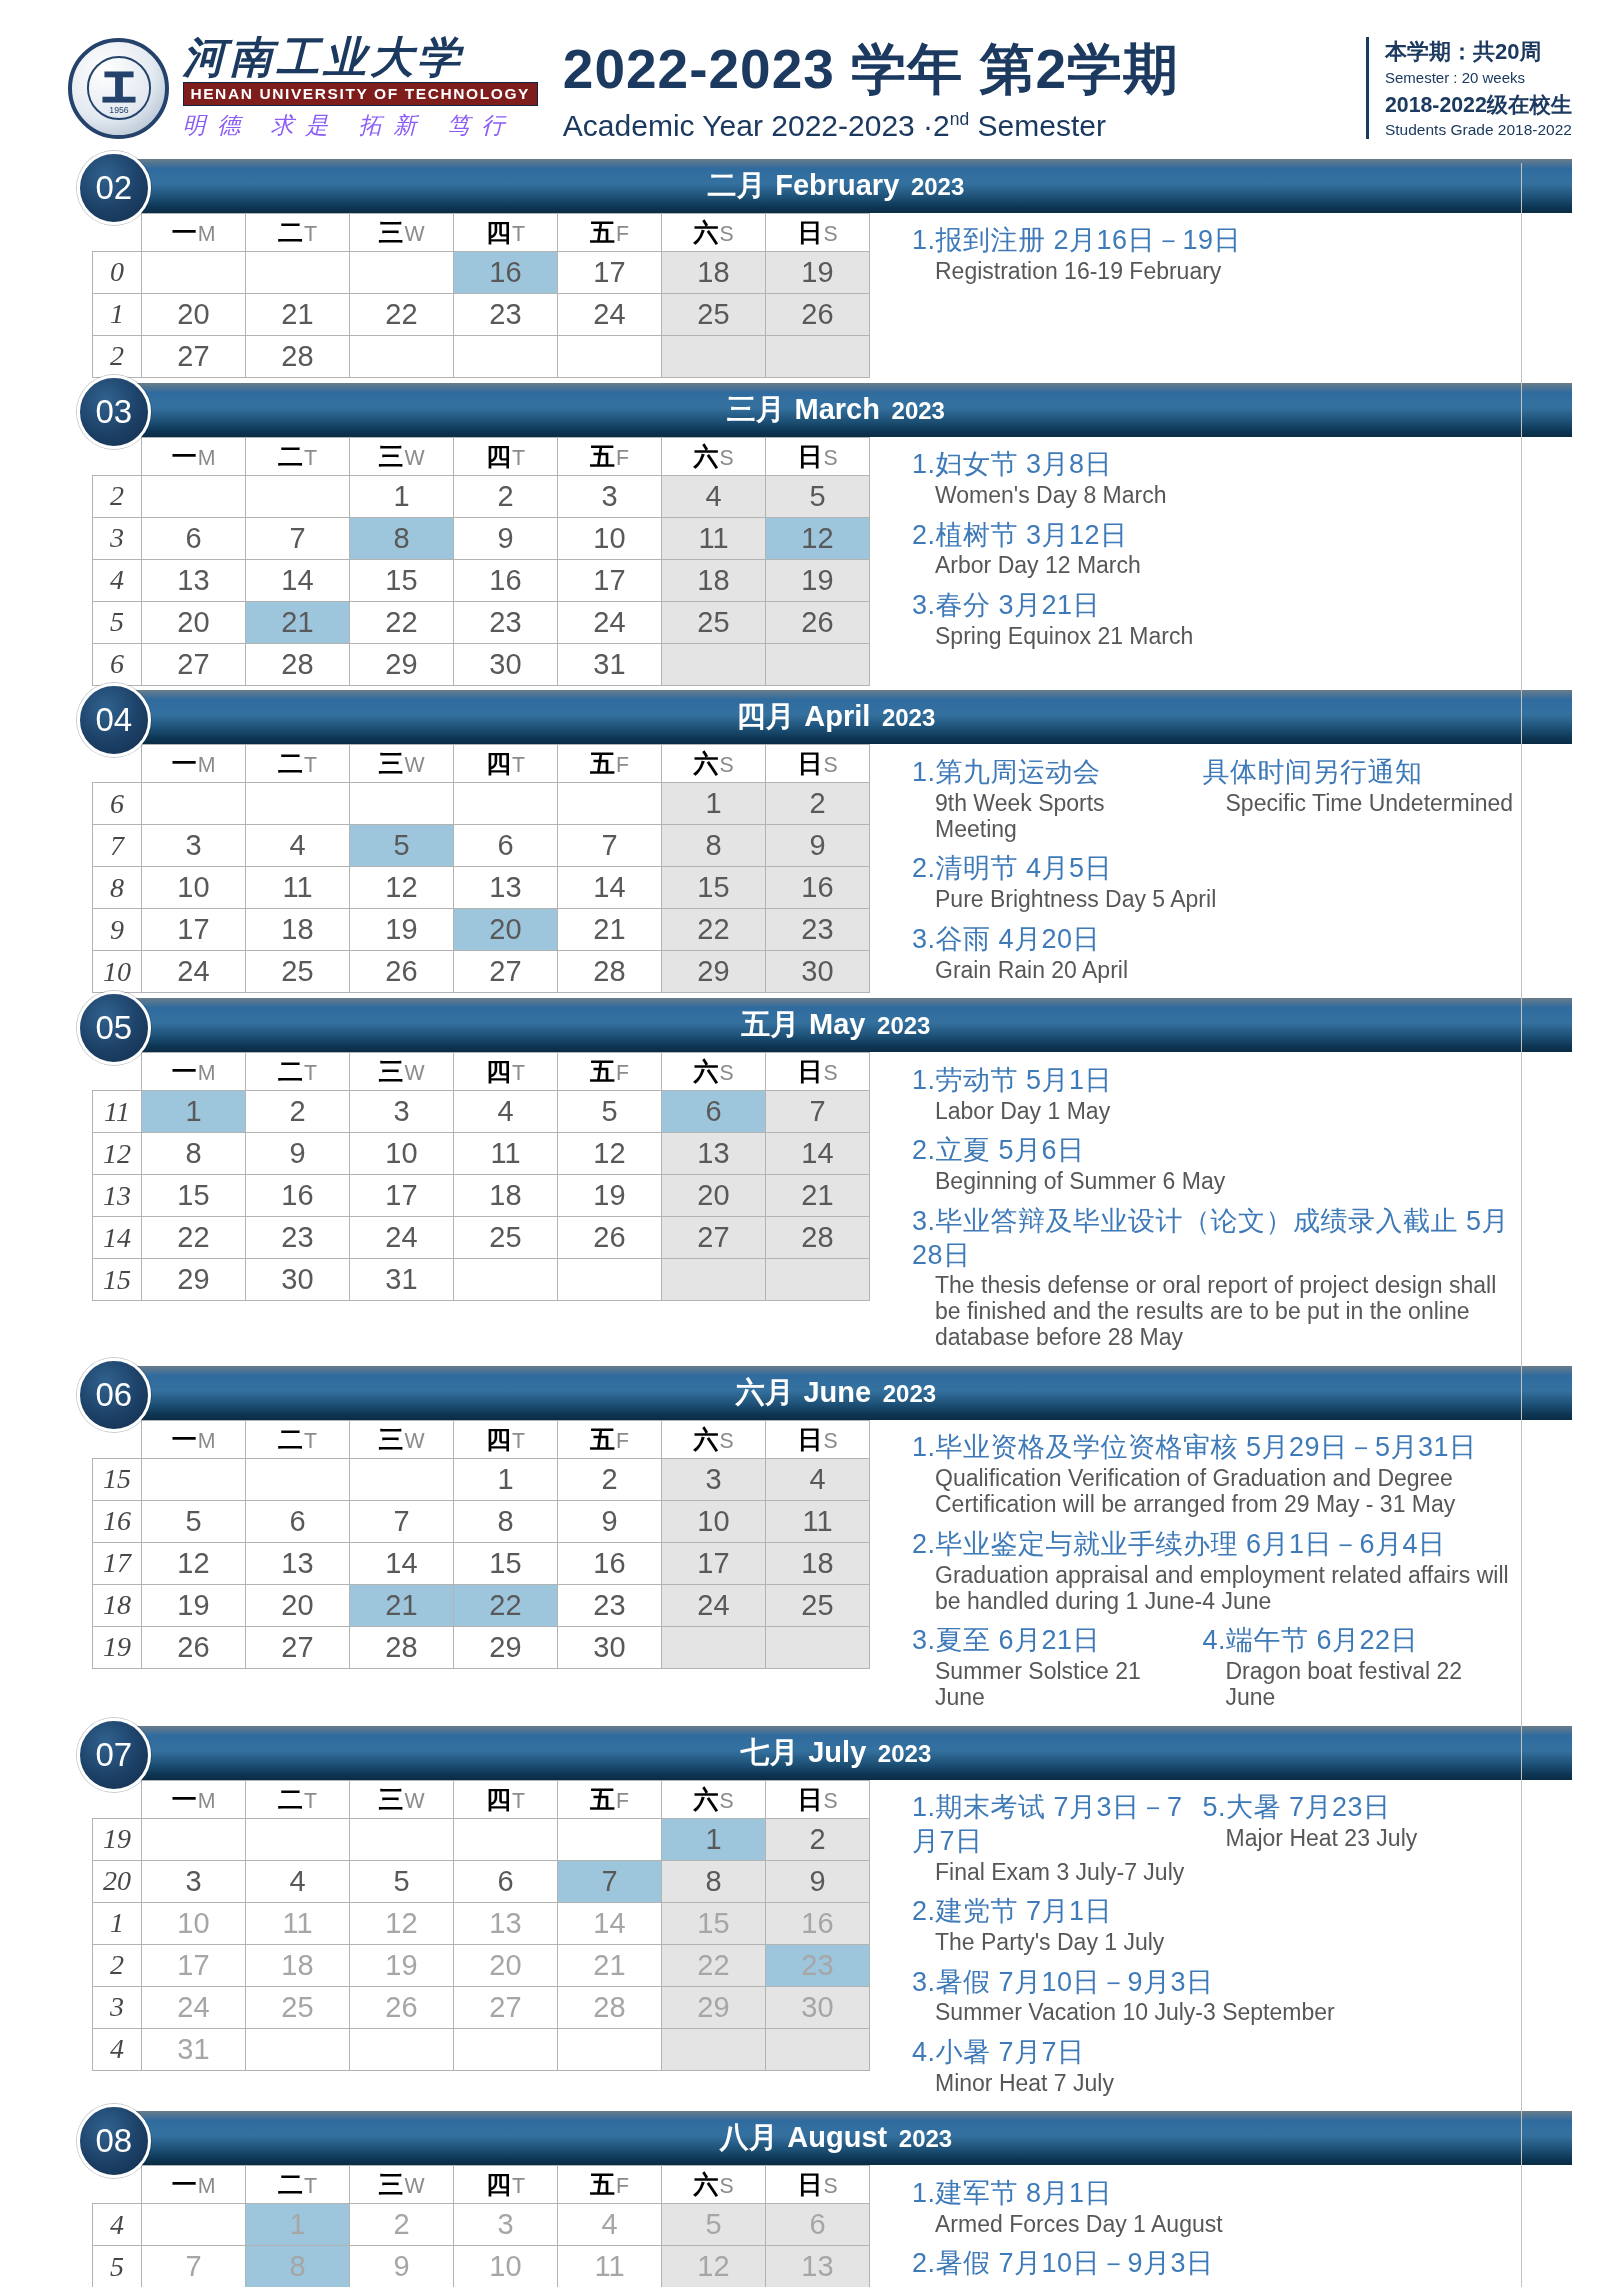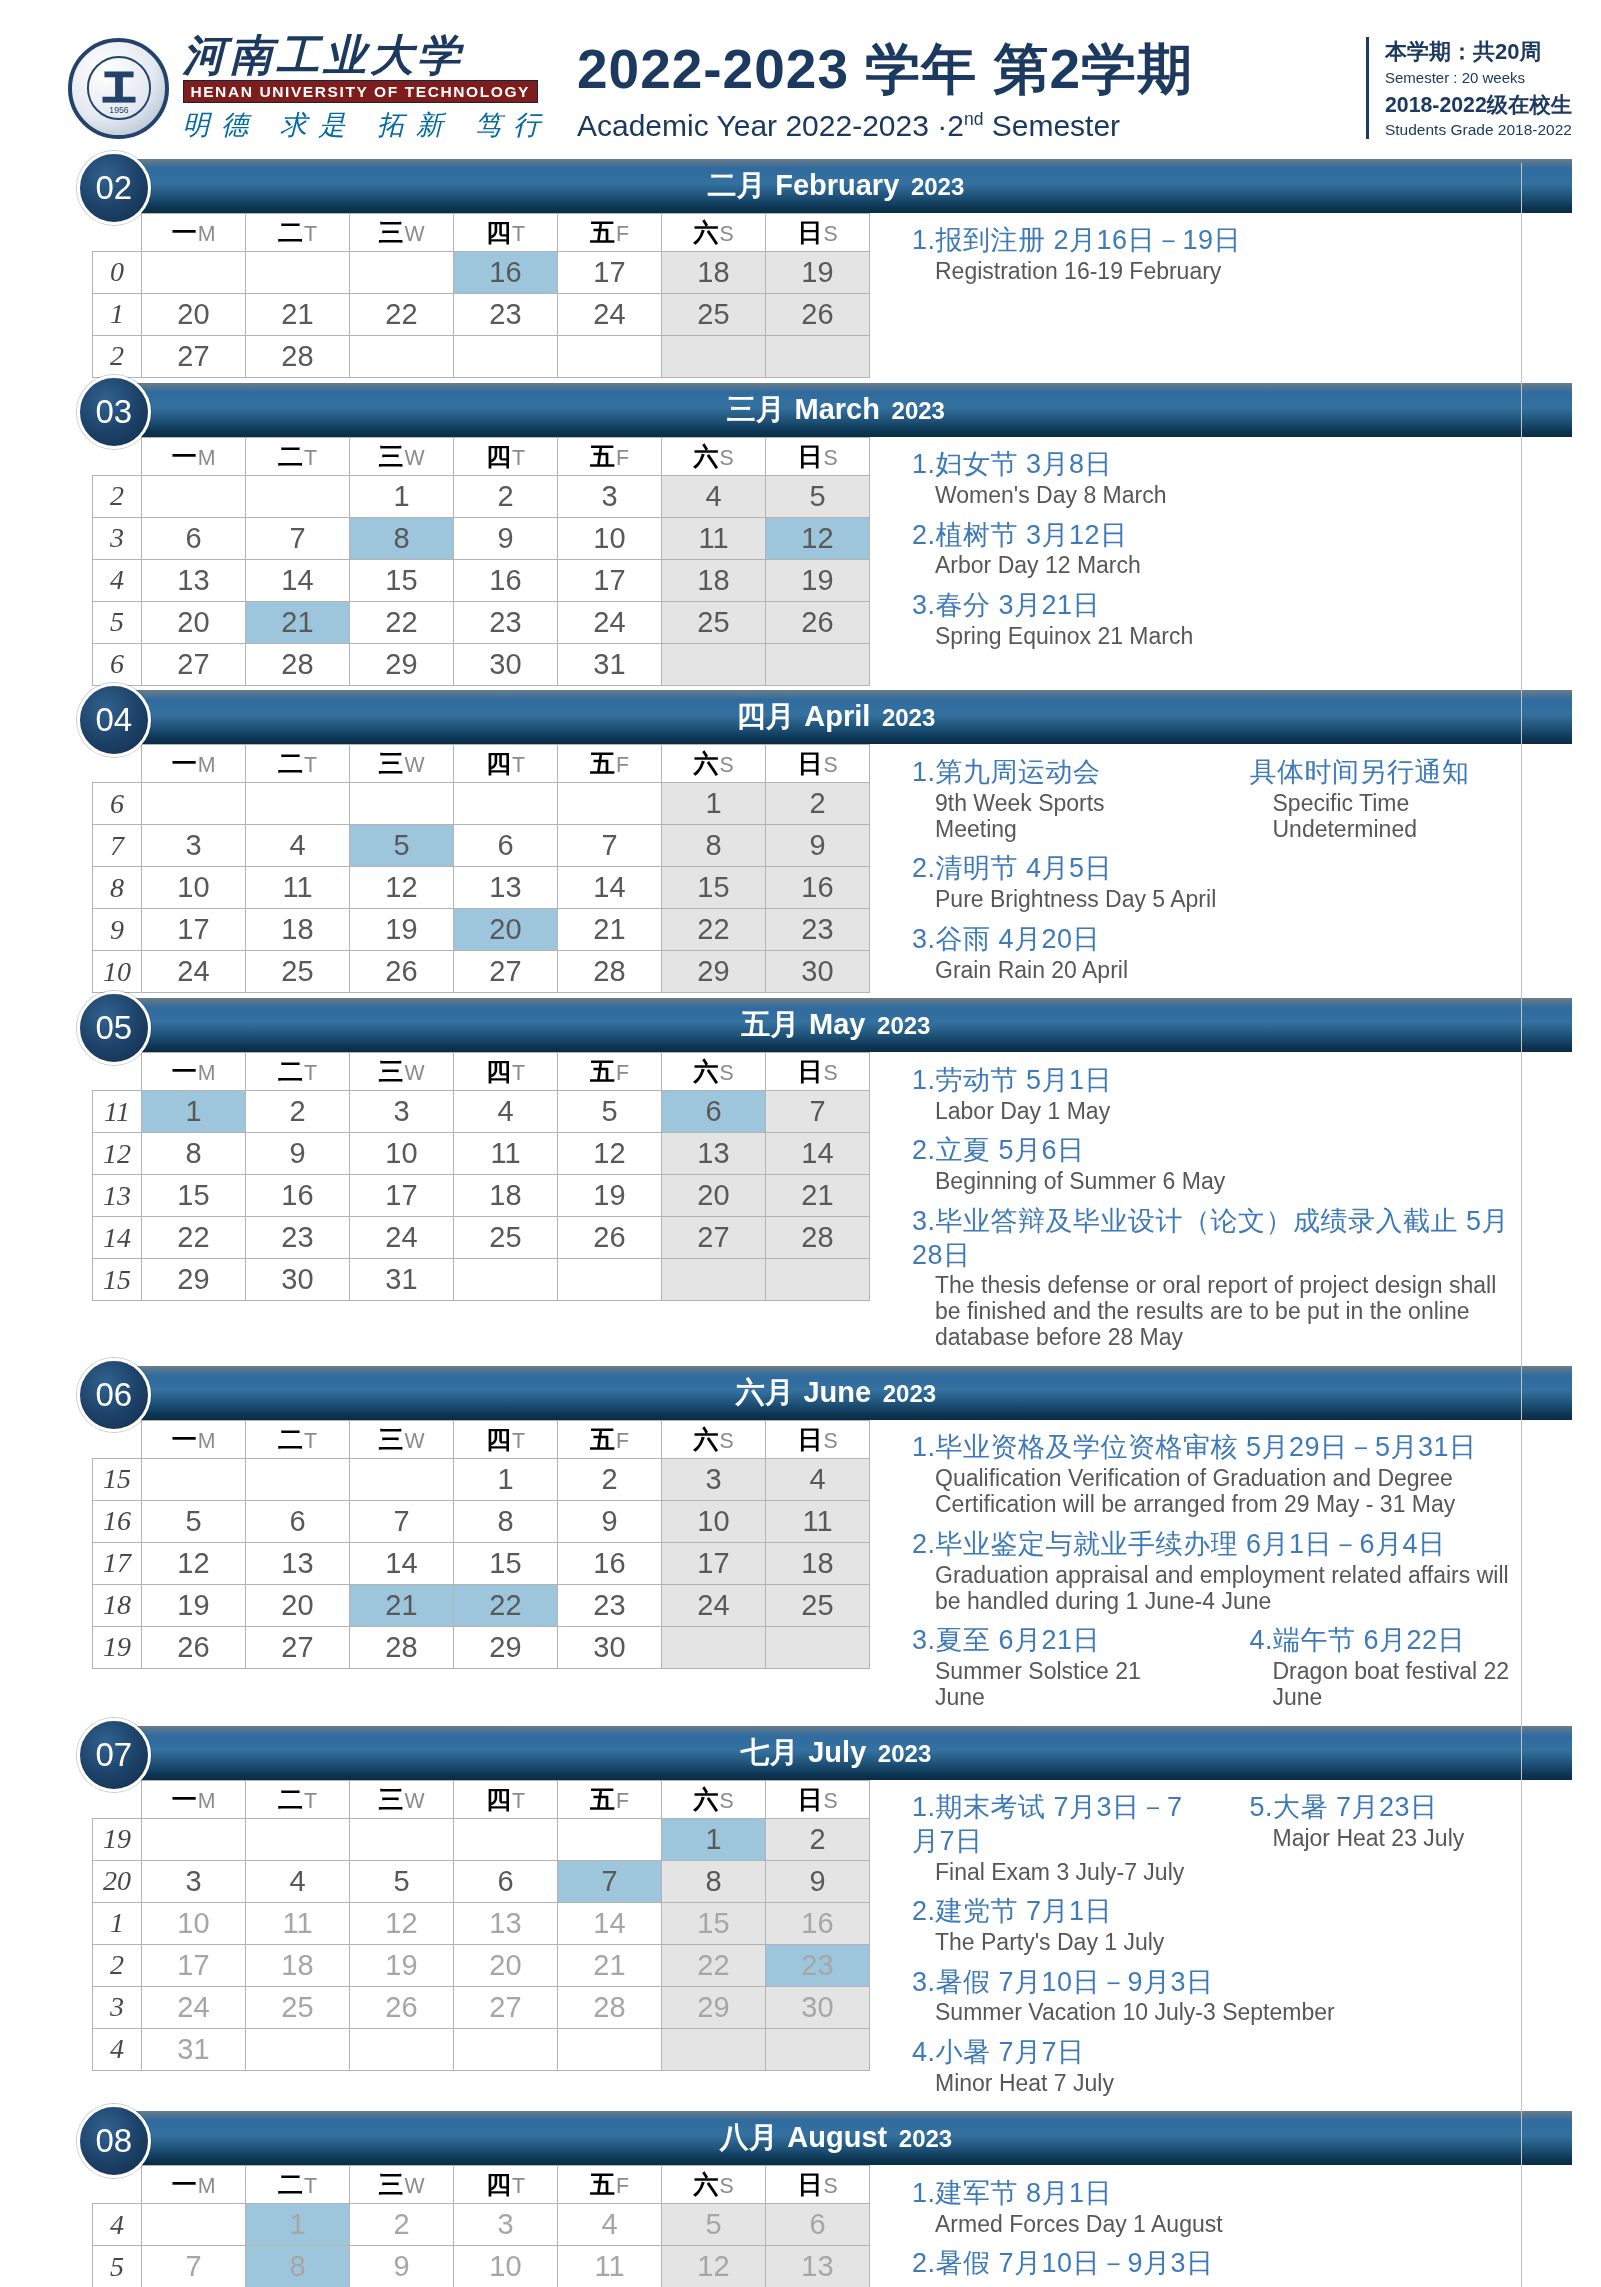--- a/index.html
+++ b/index.html
@@ -11,21 +11,21 @@
   .header{display:flex;align-items:center;margin:27px 29px 9.7px 68px;height:122px;}
   .seal{width:93px;height:93px;border-radius:50%;border:4.9px solid #24426b;flex:none;
     background:radial-gradient(circle at 35% 30%,#ffffff 0%,#e3e9f0 55%,#9fb0c5 100%);
     position:relative;display:flex;align-items:center;justify-content:center;}
   .seal svg{display:block;}
   .logo-col{margin-left:13.6px;flex:none;}
   .uni-cn{font-family:"DejaVu Serif",serif;font-style:italic;font-weight:bold;
     font-size:43px;color:#1c3a60;letter-spacing:3.9px;line-height:1.05;white-space:nowrap;}
   .uni-en{display:inline-block;background:#7f1d1d;color:#fff;font-size:15.5px;font-weight:bold;
     letter-spacing:1.6px;padding:1.9px 6.8px;border:1px solid #10263f;margin-top:1.9px;white-space:nowrap;}
-  .motto{font-family:"DejaVu Serif",serif;font-style:italic;font-size:27px;color:#0369a1;
+  .motto{font-family:"DejaVu Serif",serif;font-style:italic;font-size:23px;color:#8b5cf6;
     letter-spacing:11.6px;margin-top:3.9px;white-space:nowrap;}
   .title-col{margin-left:25px;flex:none;}
   .title-cn{font-size:55px;font-weight:800;color:#1c3a60;white-space:nowrap;letter-spacing:1px;}
   .title-en{font-size:30px;color:#1c3a60;margin-top:2.9px;white-space:nowrap;}
   .title-en sup{font-size:17.5px;}
   .info-box{margin-left:auto;border-left:3.9px solid #1c3a60;padding-left:15.5px;color:#1c3a60;flex:none;}
   .info-box .i1{font-size:22px;font-weight:700;}
   .info-box .i2{font-size:15px;margin-top:1.9px;}
   .info-box .i3{font-size:21.3px;font-weight:700;margin-top:4.9px;}
   .info-box .i4{font-size:15.5px;margin-top:1.9px;}
@@ -57,21 +57,21 @@
   td.day{border:1px solid #b3b3b3;background:#fff;text-align:center;height:39px;
     font-size:29px;color:#595959;}
   td.day.we{background:#e4e4e4;}
   td.day.hl{background:#9dc6dd;}
   tr.vac td.day{color:#a6a6a6;}
   
   .notes{flex:1;padding:11.6px 58px 0 44px;min-width:0;}
   .note{margin-bottom:10.7px;}
   .note-cn{font-size:27px;color:#3e7ab8;line-height:1.25;letter-spacing:0.5px;}
   .note-en{font-size:23px;color:#575757;line-height:1.13;margin-left:23px;}
-  .note-cols{display:flex;gap:47px;}
+  .note-cols{display:flex;}
   .ncol1{width:46%;flex:none;padding-right:13.6px;}
   .ncol2{flex:1;min-width:0;}
 </style>
 </head>
 <body>
 
 <div class="header">
   <div class="seal">
     <svg width="68" height="68" viewBox="0 0 70 70" aria-hidden="true">
       <circle cx="35" cy="35" r="32" fill="none" stroke="#24426b" stroke-width="2"></circle>

